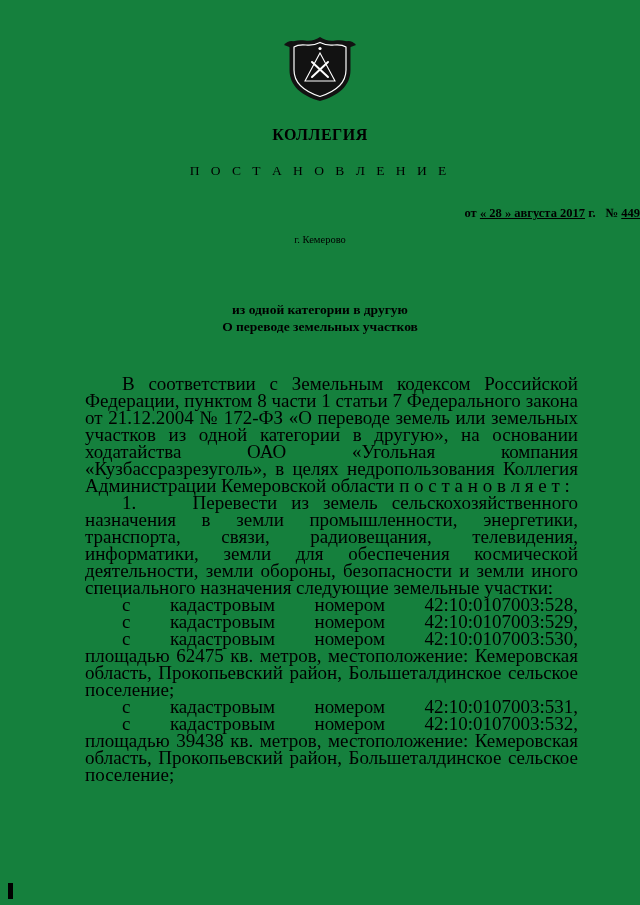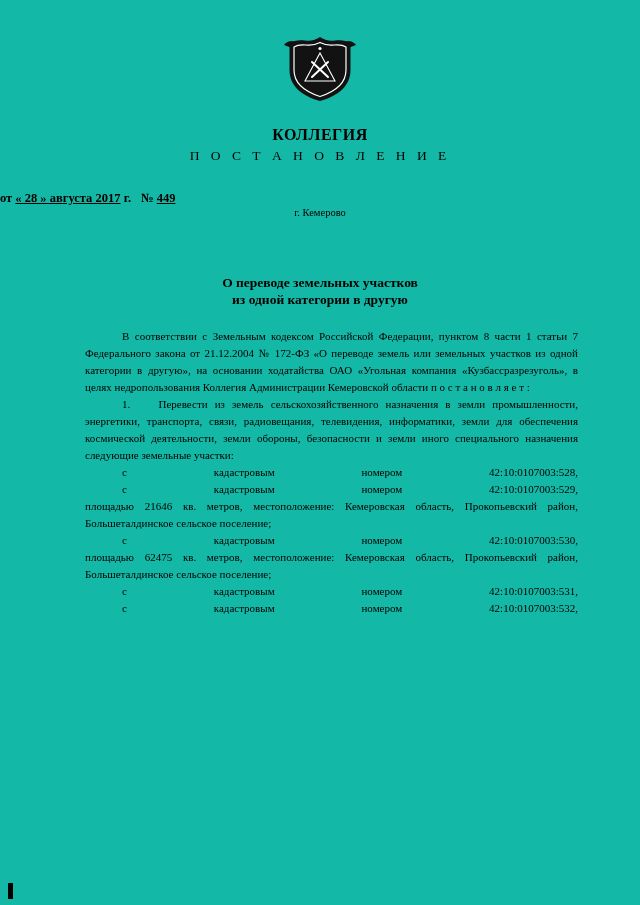--- a/index.html
+++ b/index.html
@@ -2,21 +2,21 @@
 <html><head>
 <meta charset="utf-8">
 <style>
   * { box-sizing: border-box; }
   html, body { margin: 0; padding: 0; background: #ffffff; }
   .page {
     position: relative;
     width: 640px;
     height: 905px;
     margin: 0 auto;
-    background: #14b8a6;
+    background: #15803d;
     color: #000;
     font-family: "Liberation Serif", "DejaVu Serif", serif;
     overflow: hidden;
   }
   .emblem-wrap {
     display: flex;
     justify-content: center;
     padding-top: 36px;
   }
   .org {
@@ -24,45 +24,46 @@
     font-weight: bold;
     font-size: 16px;
     line-height: 27px;
     margin-top: 15px;
     letter-spacing: 0.5px;
   }
   .doc-type {
     text-align: center;
     font-size: 13.5px;
     letter-spacing: 4px;
+    margin-top: 15px;
   }
   .date-line {
-    text-align: left;
+    text-align: right;
     font-size: 12.5px;
     font-weight: bold;
     margin-top: 27px;
     white-space: nowrap;
   }
   .date-line .u { text-decoration: underline; }
   .date-line .numsign { margin-left: 10px; }
   .city {
     text-align: center;
     font-size: 10.5px;
-    margin-top: 1px;
+    margin-top: 13px;
   }
   .doc-title {
     text-align: center;
     font-weight: bold;
     font-size: 13.5px;
     line-height: 17px;
     margin-top: 56px;
   }
   .body-text {
-    margin: 20px 62px 0 85px;
-    font-size: 11px;
+    margin: 40px 62px 0 85px;
+    font-size: 19px;
     line-height: 17px;
     text-align: justify;
   }
   .para { margin: 0; }
   .indent { text-indent: 37px; }
   .parcel-l1 {
     display: flex;
     justify-content: space-between;
     margin-left: 37px;
   }
@@ -102,22 +103,22 @@
     <div>КОЛЛЕГИЯ</div>
   </div>
 
   <div class="doc-type">П О С Т А Н О В Л Е Н И Е</div>
 
   <div class="date-line"><span>от</span> <span class="u">« 28 » августа 2017</span><span> г.</span><span class="numsign">№</span> <span class="u">449</span></div>
 
   <div class="city">г. Кемерово</div>
 
   <div class="doc-title">
+    <div>из одной категории в другую</div>
     <div>О переводе земельных участков</div>
-    <div>из одной категории в другую</div>
   </div>
 
   <div class="body-text">
     <p class="para indent">В соответствии с Земельным кодексом Российской Федерации, пунктом 8 части 1 статьи 7 Федерального закона от 21.12.2004 № 172-ФЗ «О переводе земель или земельных участков из одной категории в другую», на основании ходатайства ОАО «Угольная компания «Кузбассразрезуголь», в целях недропользования Коллегия Администрации Кемеровской области п о с т а н о в л я е т :</p>
     <p class="para indent">1.&nbsp;&nbsp;&nbsp;&nbsp;Перевести из земель сельскохозяйственного назначения в земли промышленности, энергетики, транспорта, связи, радиовещания, телевидения, информатики, земли для обеспечения космической деятельности, земли обороны, безопасности и земли иного специального назначения следующие земельные участки:</p>
     <div id="parcel-list">
         <div class="para parcel">
           <div class="parcel-l1">
             <span>с</span>
             <span>кадастровым</span>
@@ -125,21 +126,20 @@
             <span>42:10:0107003:528,</span>
           </div>
         </div>
         <div class="para parcel">
           <div class="parcel-l1">
             <span>с</span>
             <span>кадастровым</span>
             <span>номером</span>
             <span>42:10:0107003:529,</span>
           </div>
-          <div class="parcel-rest">площадью 21646 кв. метров, местоположение: Кемеровская область, Прокопьевский район, Большеталдинское сельское поселение;</div>
         </div>
         <div class="para parcel">
           <div class="parcel-l1">
             <span>с</span>
             <span>кадастровым</span>
             <span>номером</span>
             <span>42:10:0107003:530,</span>
           </div>
           <div class="parcel-rest">площадью 62475 кв. метров, местоположение: Кемеровская область, Прокопьевский район, Большеталдинское сельское поселение;</div>
         </div>
@@ -151,19 +151,20 @@
             <span>42:10:0107003:531,</span>
           </div>
         </div>
         <div class="para parcel">
           <div class="parcel-l1">
             <span>с</span>
             <span>кадастровым</span>
             <span>номером</span>
             <span>42:10:0107003:532,</span>
           </div>
+          <div class="parcel-rest">площадью 39438 кв. метров, местоположение: Кемеровская область, Прокопьевский район, Большеталдинское сельское поселение;</div>
         </div>
       </div>
   </div>
 
   <div class="page-mark"></div>
 
 </div>
 
 </body></html>

